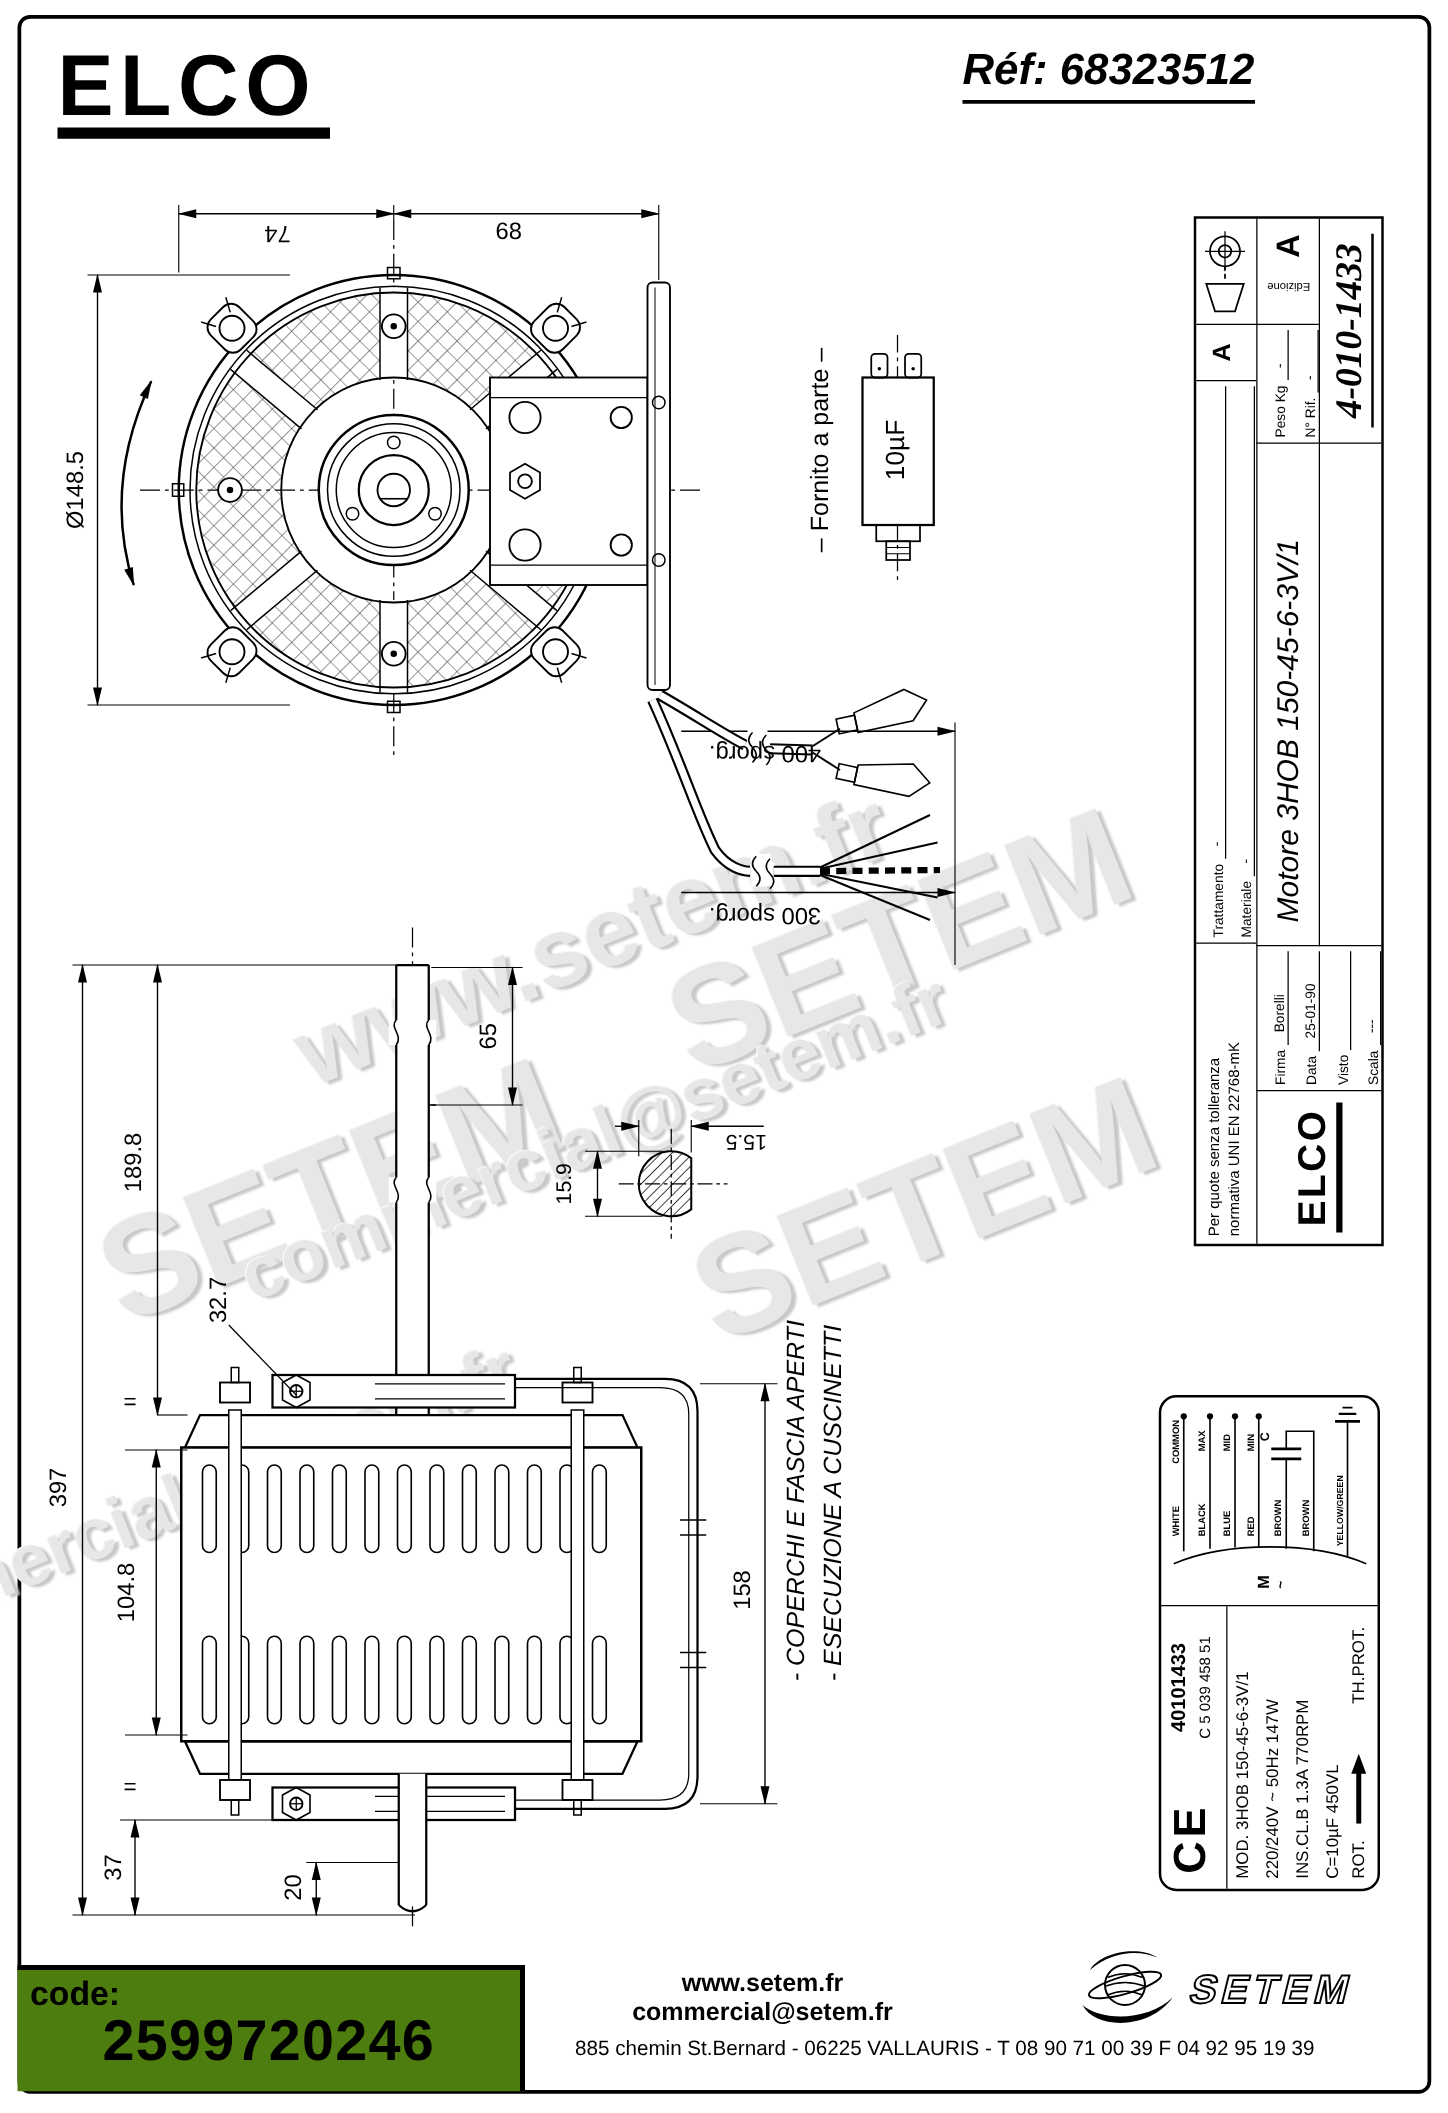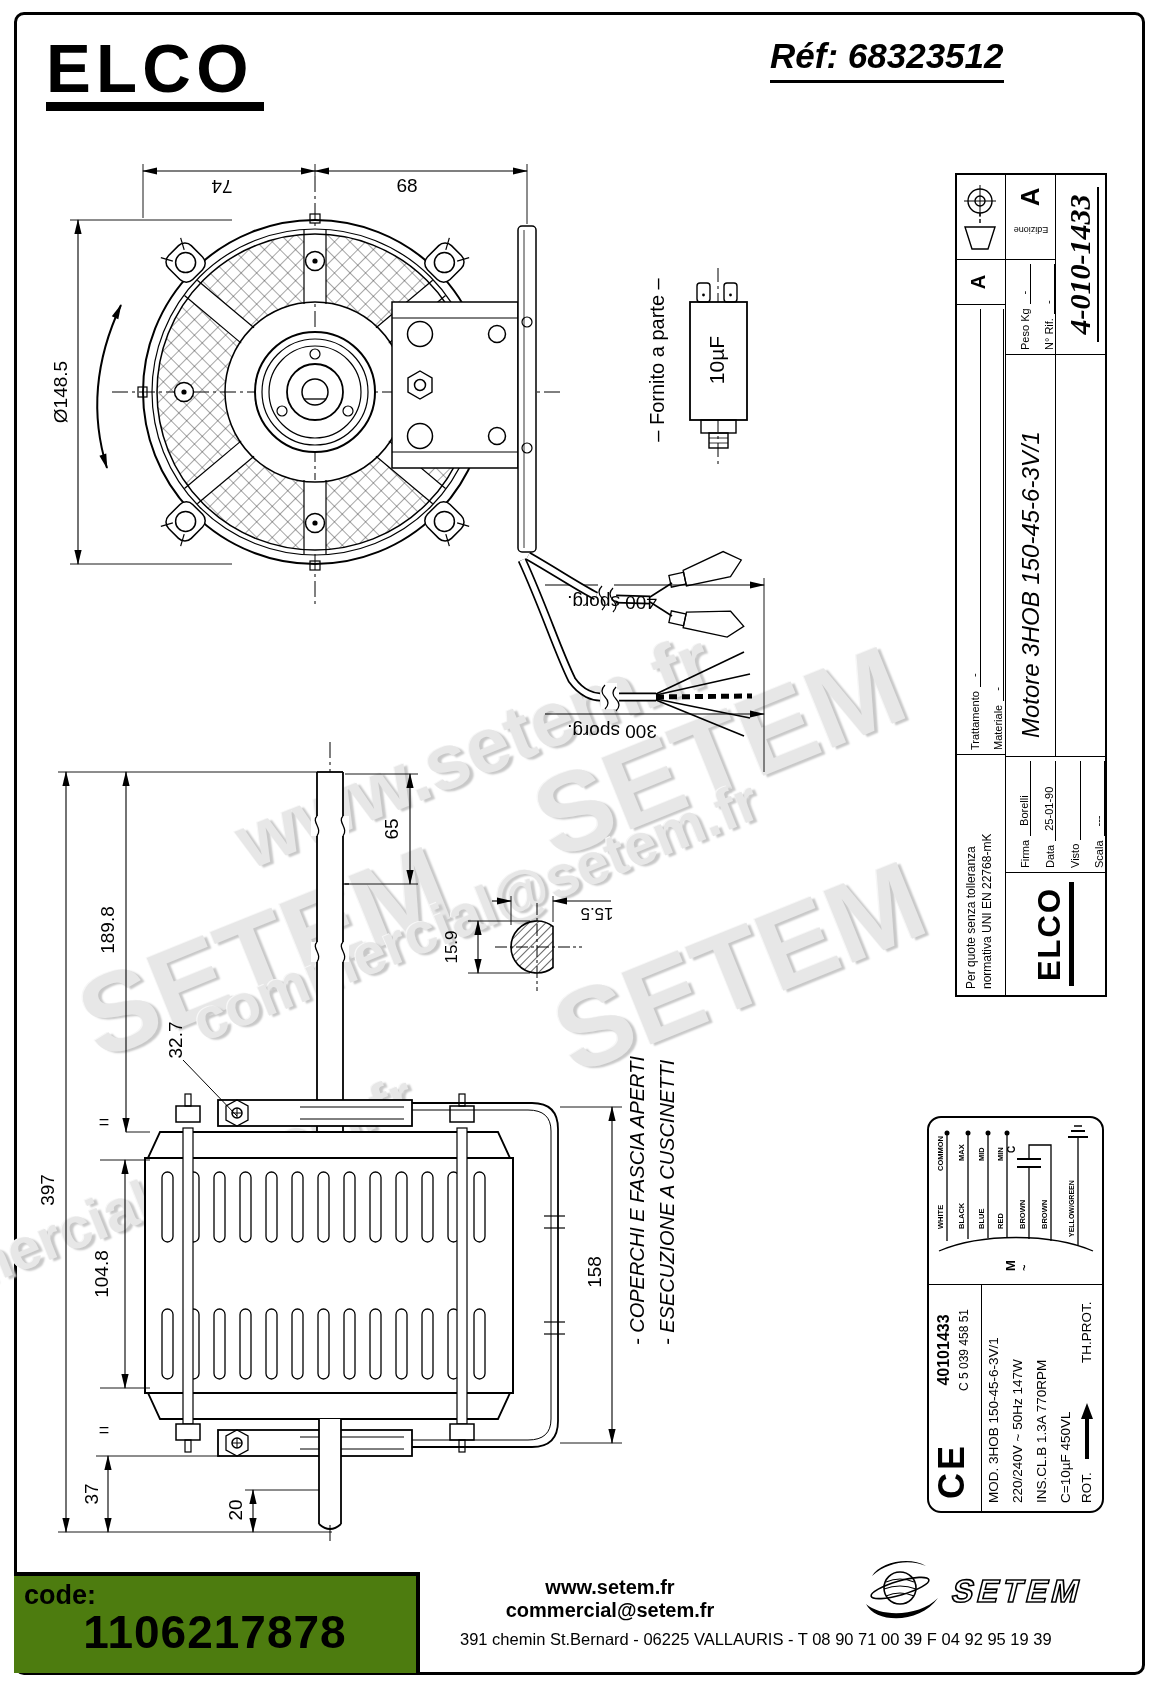--- a/index.html
+++ b/index.html
@@ -575,27 +575,27 @@
         <text x="56" y="118">BROWN</text>
         <text x="132" y="86" font-size="10">C</text>
         <text x="48" y="145" font-size="7">YELLOW/GREEN</text>
       </g>
     </svg>
   </div>
 </div>
 
 <div class="codebox">
   <div class="cl">code:</div>
-  <div class="cv">1106217878</div>
+  <div class="cv">2599720246</div>
 </div>
 <div class="sitebox">
   <div class="w1">www.setem.fr</div>
   <div class="w1">commercial@setem.fr</div>
 </div>
-<div class="addr">391 chemin St.Bernard  -  06225 VALLAURIS  -  T 08 90 71 00 39   F 04 92 95 19 39</div>
+<div class="addr">885 chemin St.Bernard  -  06225 VALLAURIS  -  T 08 90 71 00 39   F 04 92 95 19 39</div>
 <svg class="abs" style="left:858px;top:1558px;z-index:4;" width="250" height="70">
   <g>
     <path d="M8,46 C24,60 62,58 80,40 C62,66 18,66 8,46 Z" fill="#000"></path>
     <path d="M68,8 C52,-2 22,4 14,18 C32,2 54,2 68,8 Z" fill="#000"></path>
     <circle cx="42" cy="30" r="16" fill="#fff" stroke="#000" stroke-width="1.6"></circle>
     <path d="M28,24 Q42,18 56,24 M26,31 Q42,25 58,31 M28,38 Q42,32 56,38" stroke="#000" stroke-width="1.1" fill="none"></path>
     <ellipse cx="42" cy="30" rx="30" ry="7" fill="none" stroke="#000" stroke-width="1.6" transform="rotate(-16 42 30)"></ellipse>
   </g>
   <g transform="translate(92,44) skewX(-14)">
     <text x="0" y="0" font-family="Liberation Sans, sans-serif" font-size="32" font-weight="bold" letter-spacing="4" fill="#fff" stroke="#000" stroke-width="1.6">SETEM</text>

